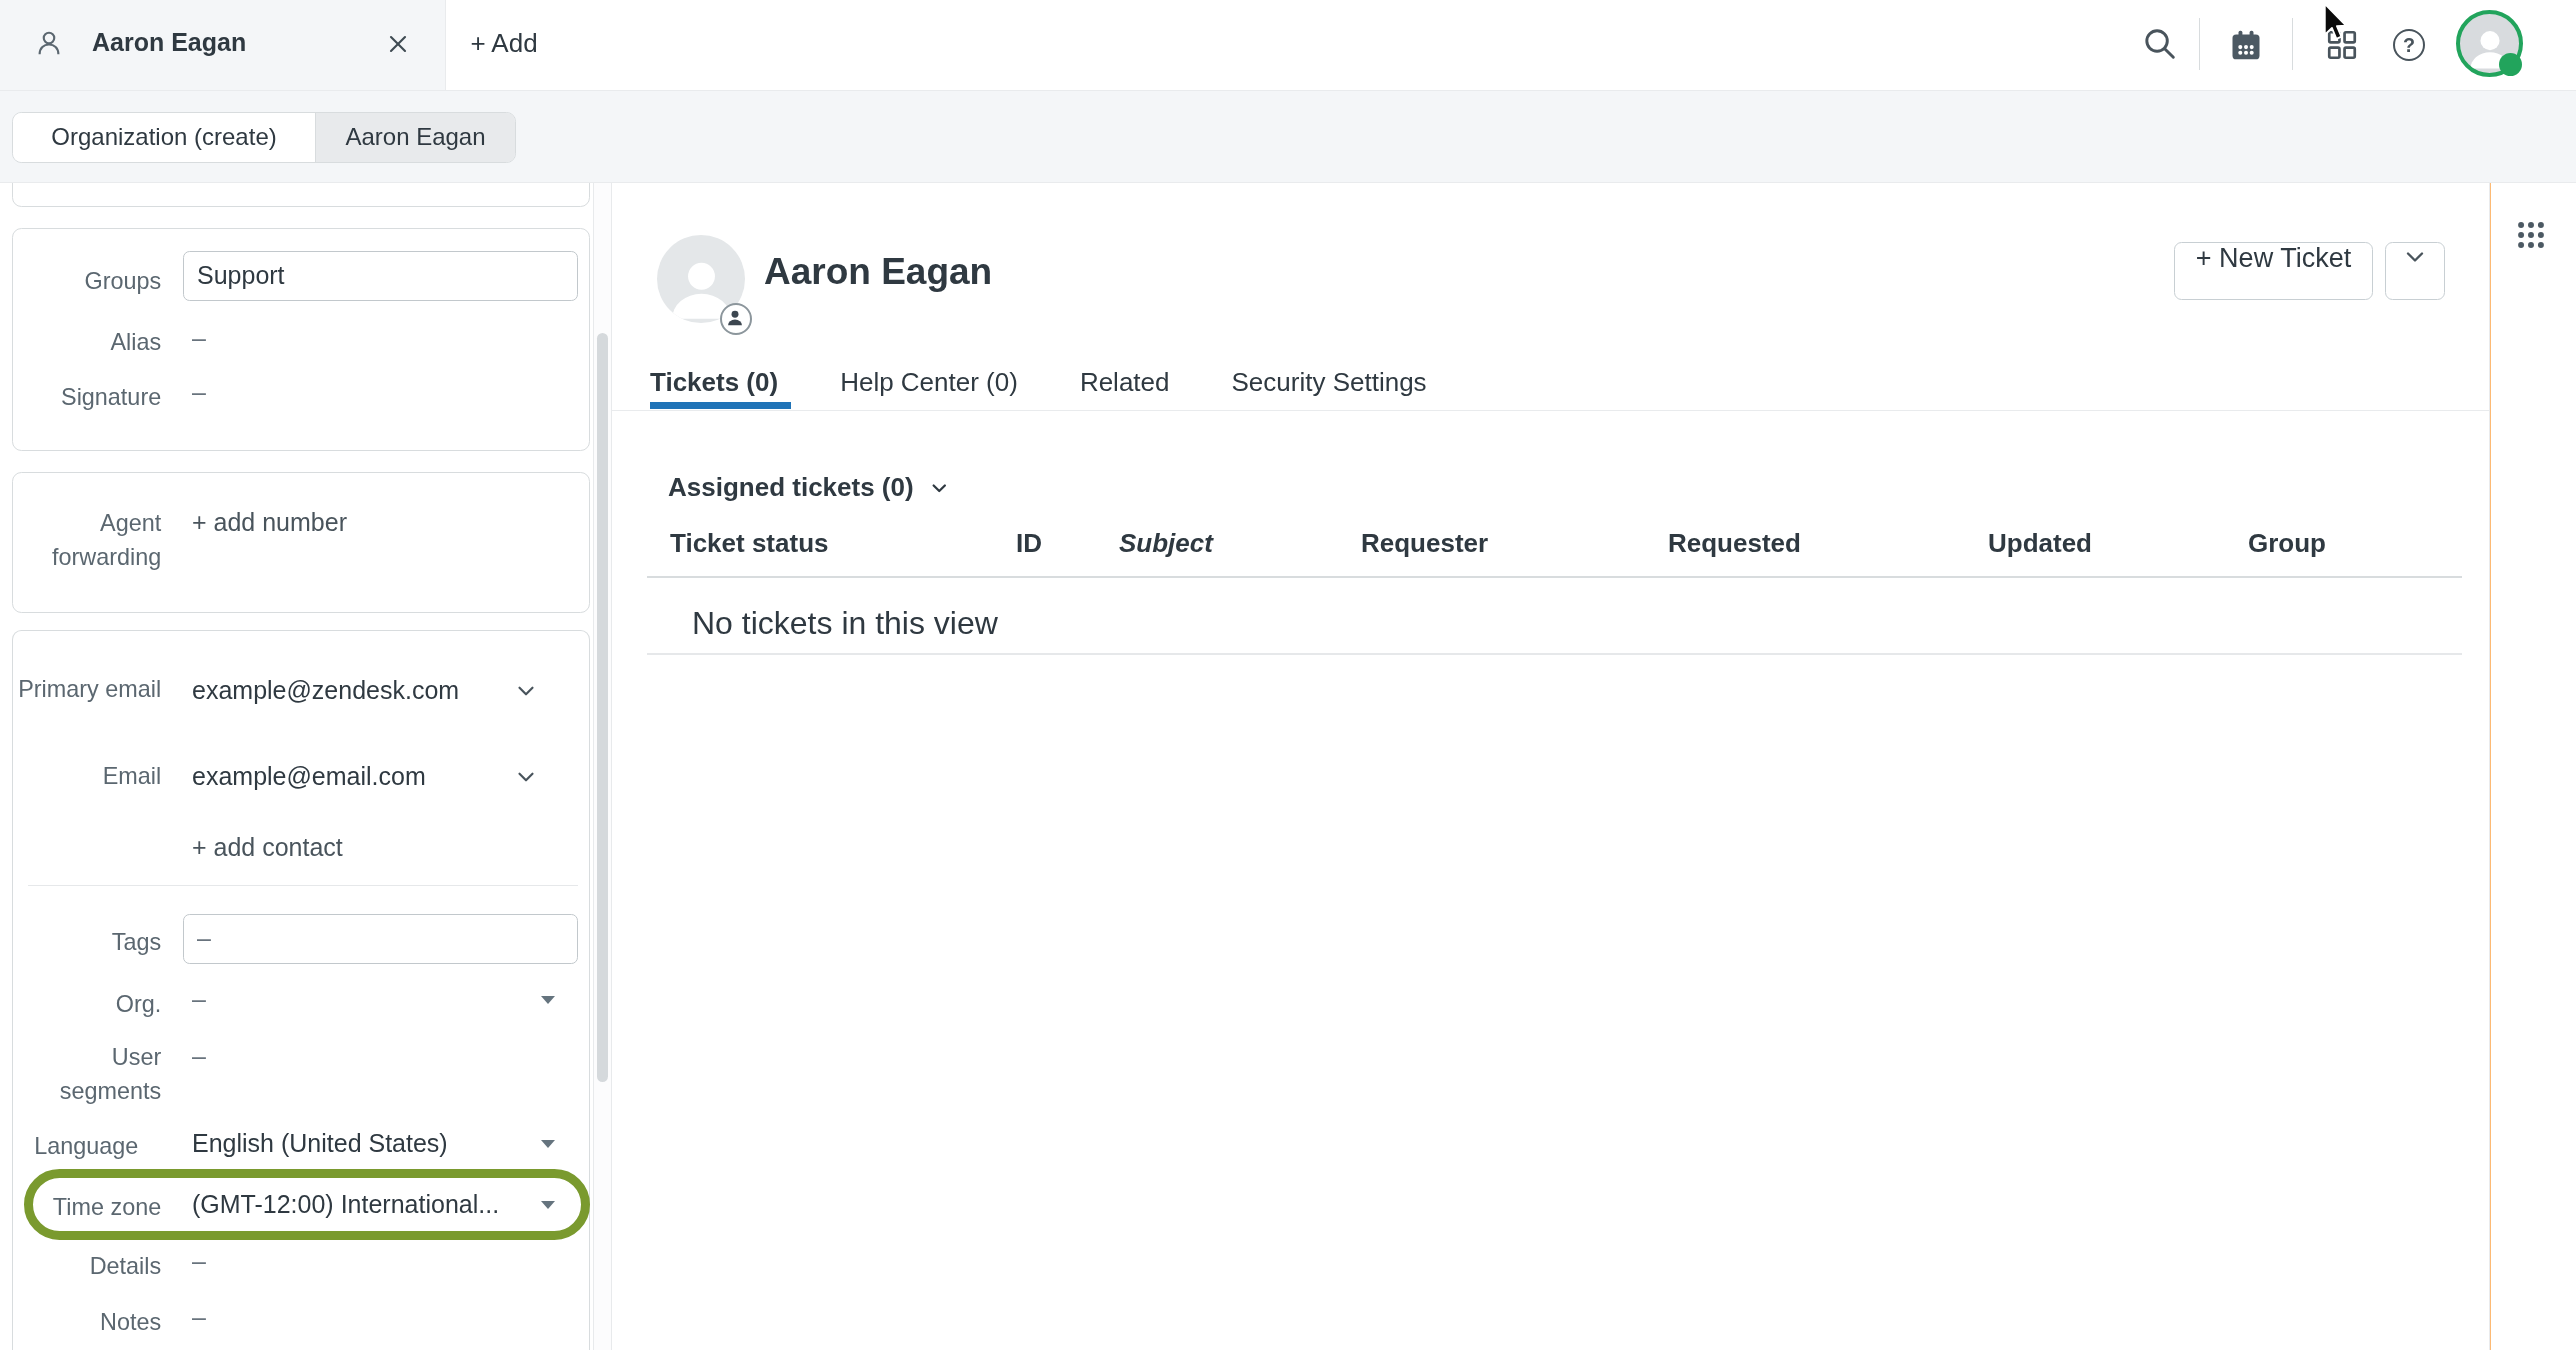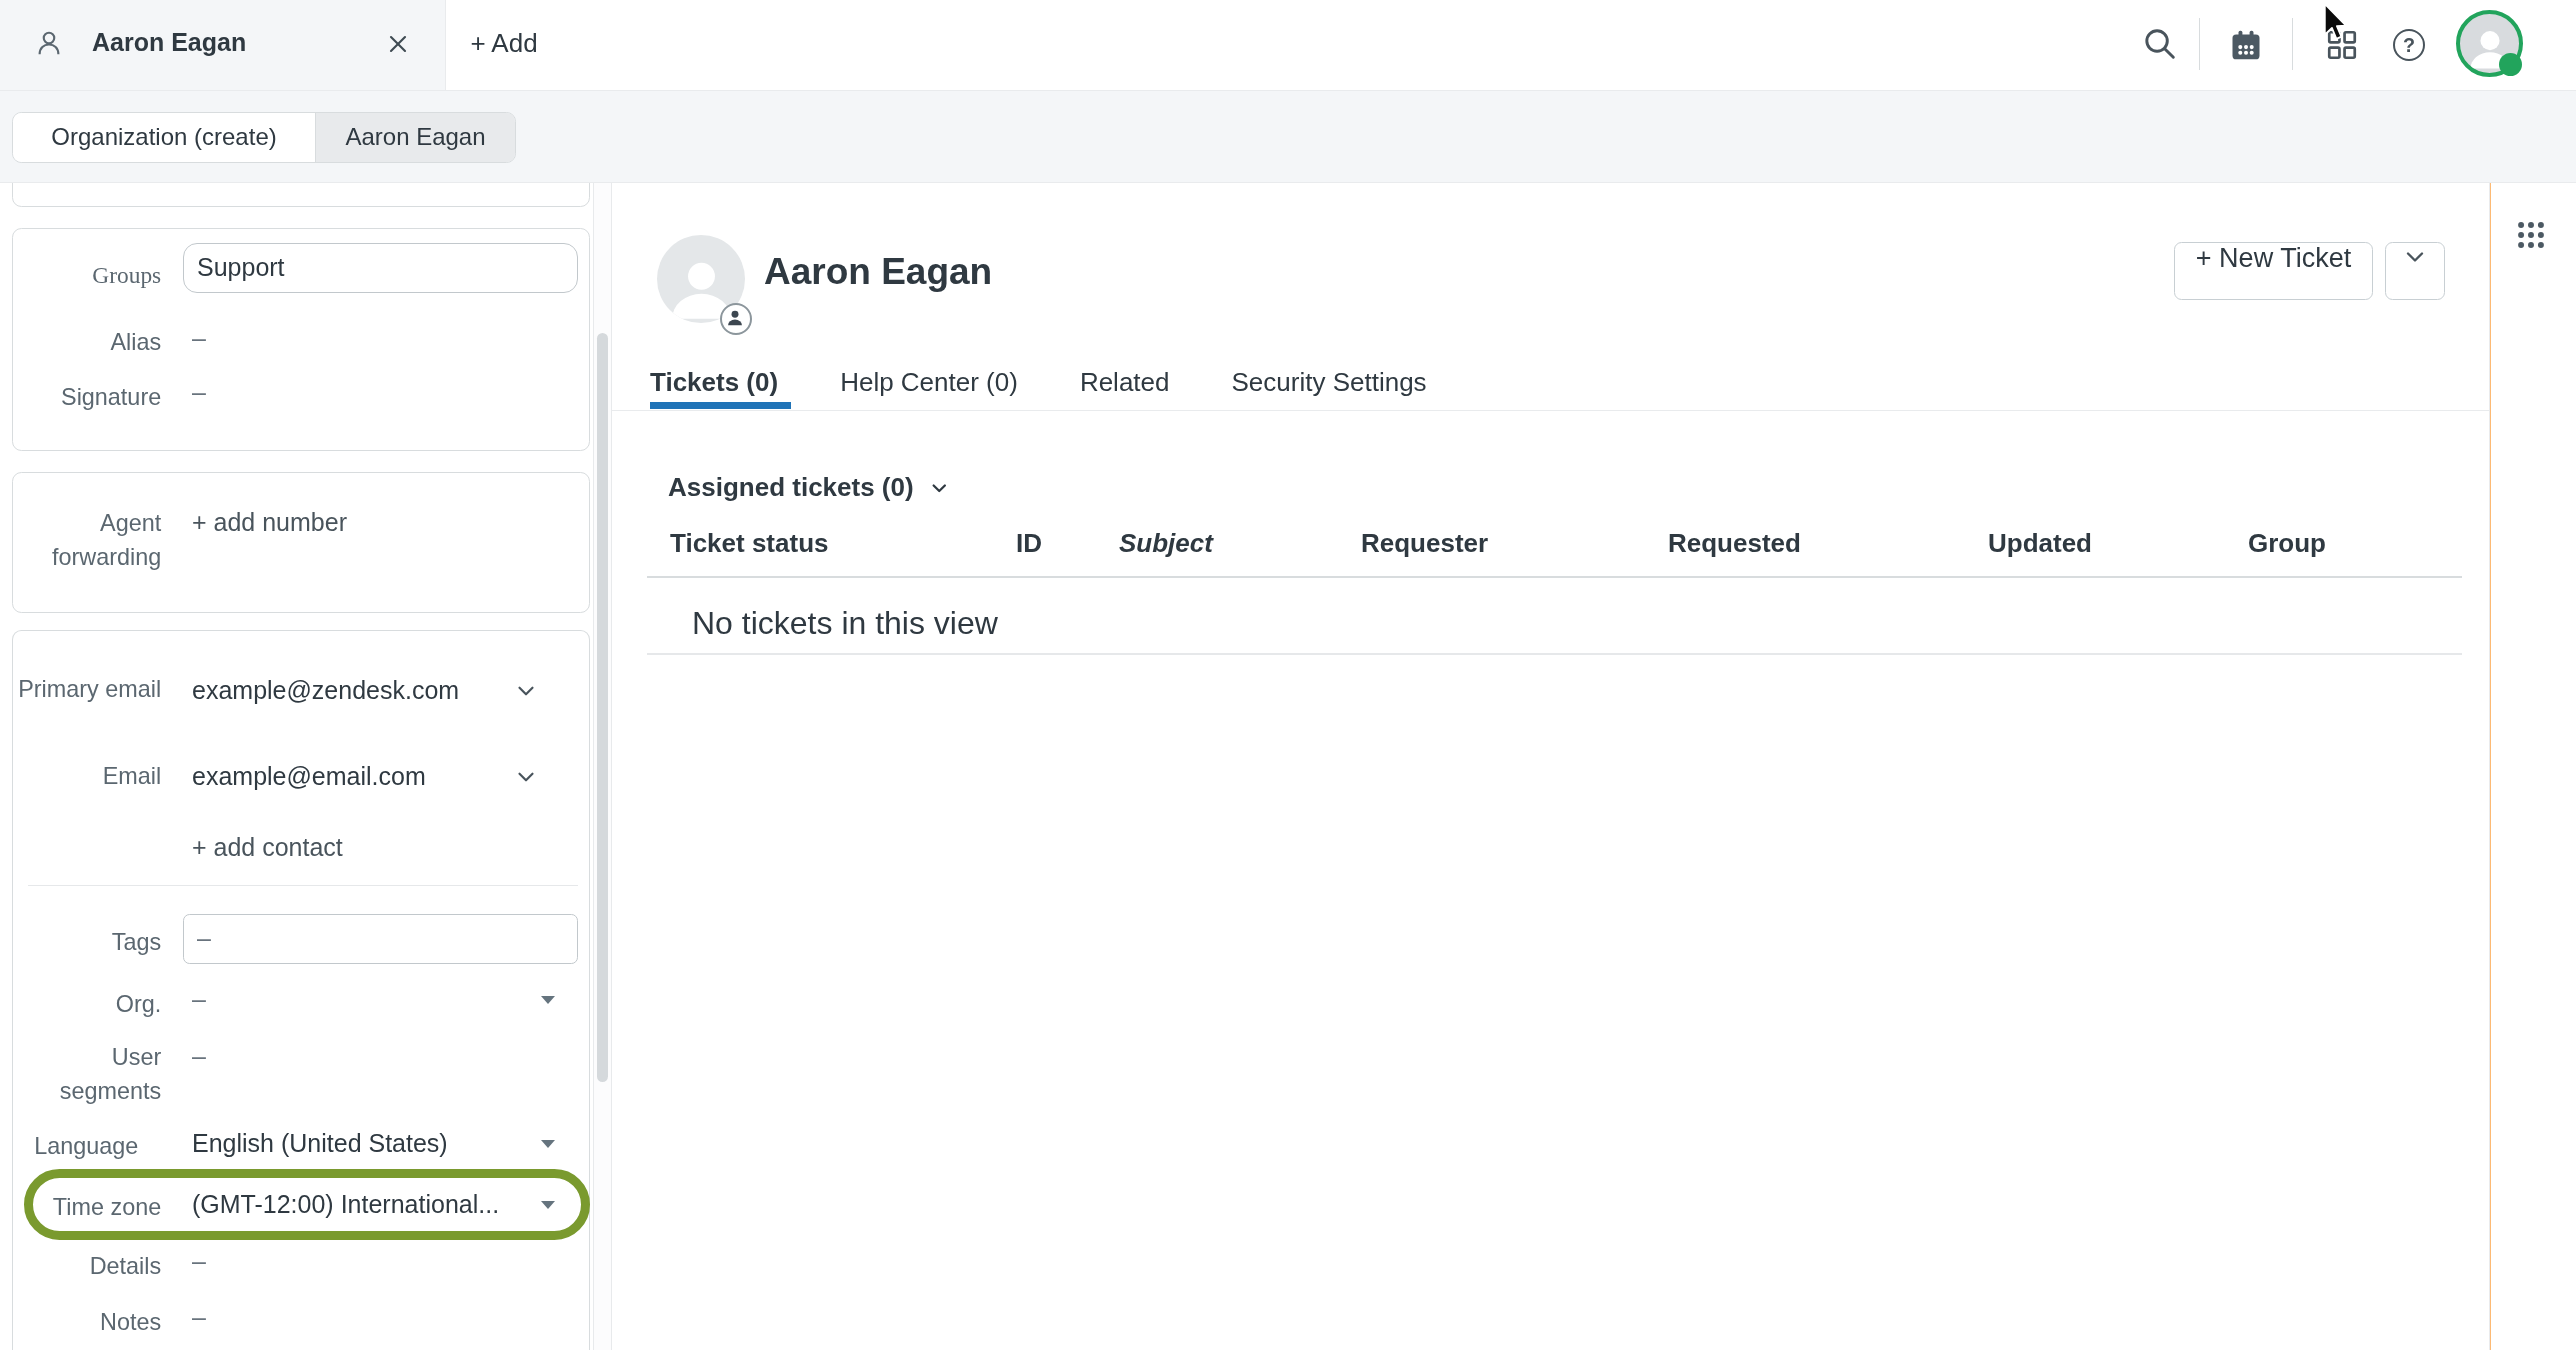--- a/index.html
+++ b/index.html
@@ -145,22 +145,22 @@
         <span>Aaron Eagan</span>
       </div>
     </div>
   </div>
 
   <div class="sidebar">
 
     <div class="card" style="top:-39px; height:63px;"></div>
 
     <div class="card" style="top:45px; height:223px;"></div>
-    <span class="side-label" style="top:75px;font-family:Liberation Serif, serif;">Groups</span>
-    <div class="side-input" style="top:60px;border-radius:14px;">
+    <span class="side-label" style="top:81px;">Groups</span>
+    <div class="side-input" style="top:68px;">
       <span>Support</span>
     </div>
     <span class="side-label" style="top:142px;">Alias</span>
     <span class="side-dash" style="top:141px;">–</span>
     <span class="side-label" style="top:197px;">Signature</span>
     <span class="side-dash" style="top:195px;">–</span>
 
     <div class="card" style="top:289px; height:141px;"></div>
     <span class="side-label" style="top:323px;">Agent forwarding</span>
     <span class="side-link" style="top:325px;">+ add number</span>

